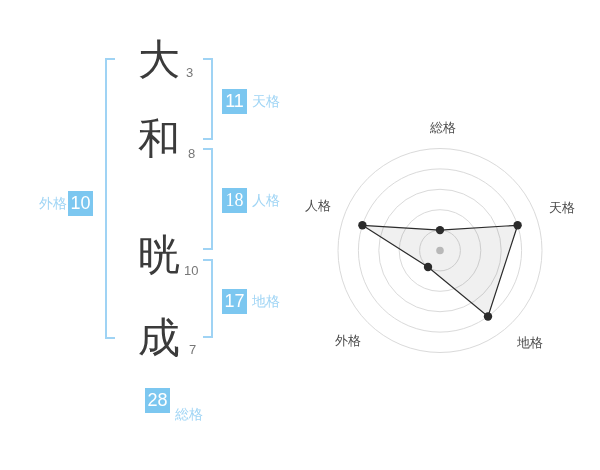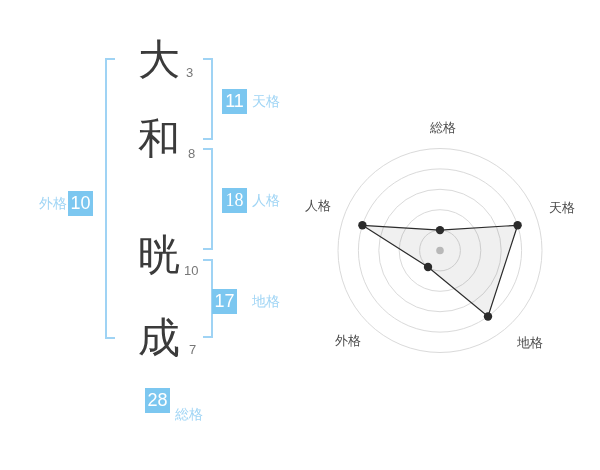--- a/index.html
+++ b/index.html
@@ -39,21 +39,21 @@
   .s3 { left:189px; top:342px; }
 
   
   .badge {
     position:absolute; width:25px; height:25px;
     background:#7CC7F0; color:#ffffff;
     font-size:18px; line-height:25px; text-align:center;
   }
   .bg-ten { left:222px; top:89px; }
   .bg-jin { left:222px; top:188px;font-family:Liberation Serif, serif; }
-  .bg-chi { left:212px; top:289px; }
+  .bg-chi { left:222px; top:289px; }
   .bg-gai { left:68px;  top:191px; }
   .bg-sou { left:145px; top:388px; }
 
   .gaku-label { position:absolute; color:#A0D5F5; font-size:14px; line-height:25px; }
   .gl-ten { left:252px; top:89px; }
   .gl-jin { left:252px; top:188px; }
   .gl-chi { left:252px; top:289px; }
   .gl-gai { left:39px;  top:191px; }
   .gl-sou { left:175px; top:402px; }
 

